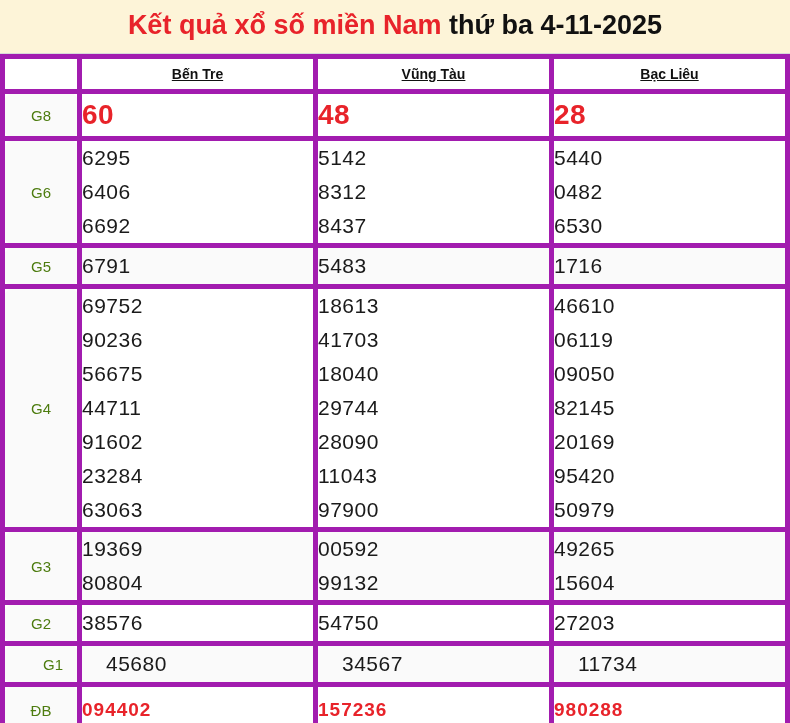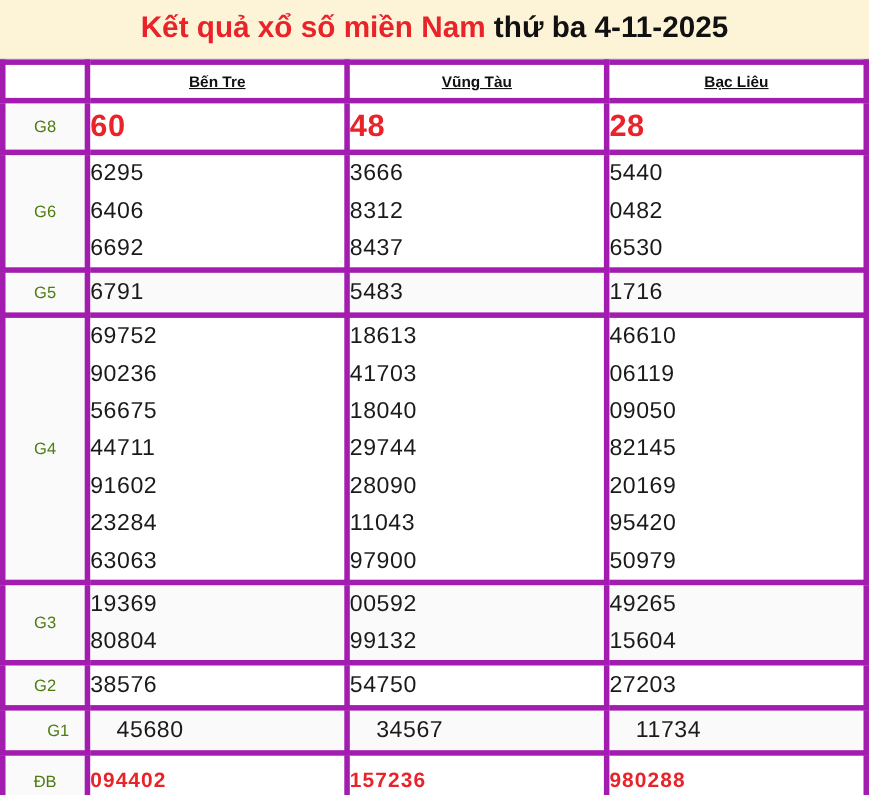--- a/index.html
+++ b/index.html
@@ -144,21 +144,21 @@
         <td class="row-label">G6</td>
         <td>
           <div class="cell-stack">
             <span class="num">6295</span>
             <span class="num">6406</span>
             <span class="num">6692</span>
           </div>
         </td>
         <td>
           <div class="cell-stack">
-            <span class="num">3666</span>
+            <span class="num">5142</span>
             <span class="num">8312</span>
             <span class="num">8437</span>
           </div>
         </td>
         <td>
           <div class="cell-stack">
             <span class="num">5440</span>
             <span class="num">0482</span>
             <span class="num">6530</span>
           </div>

